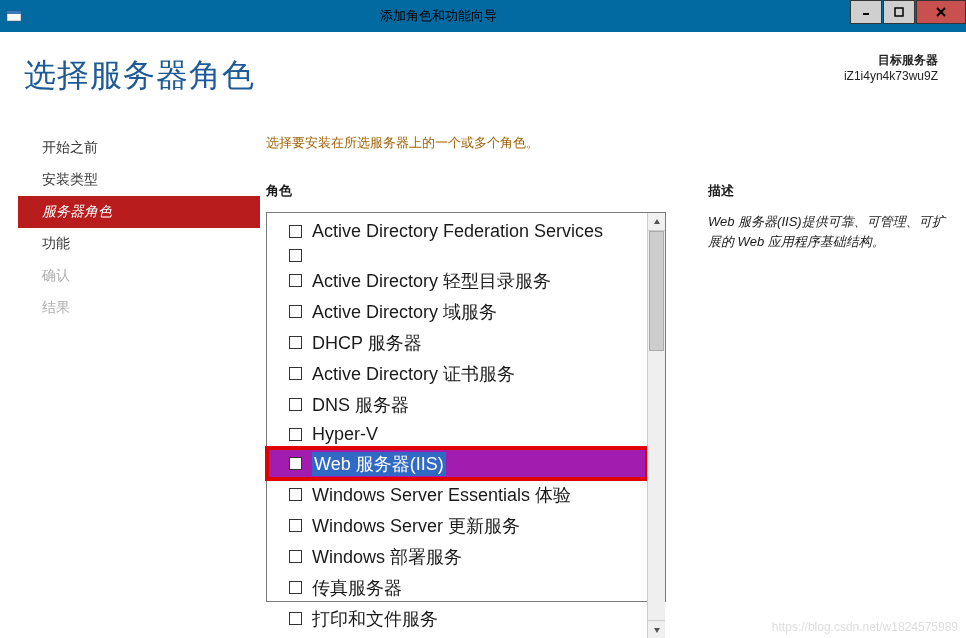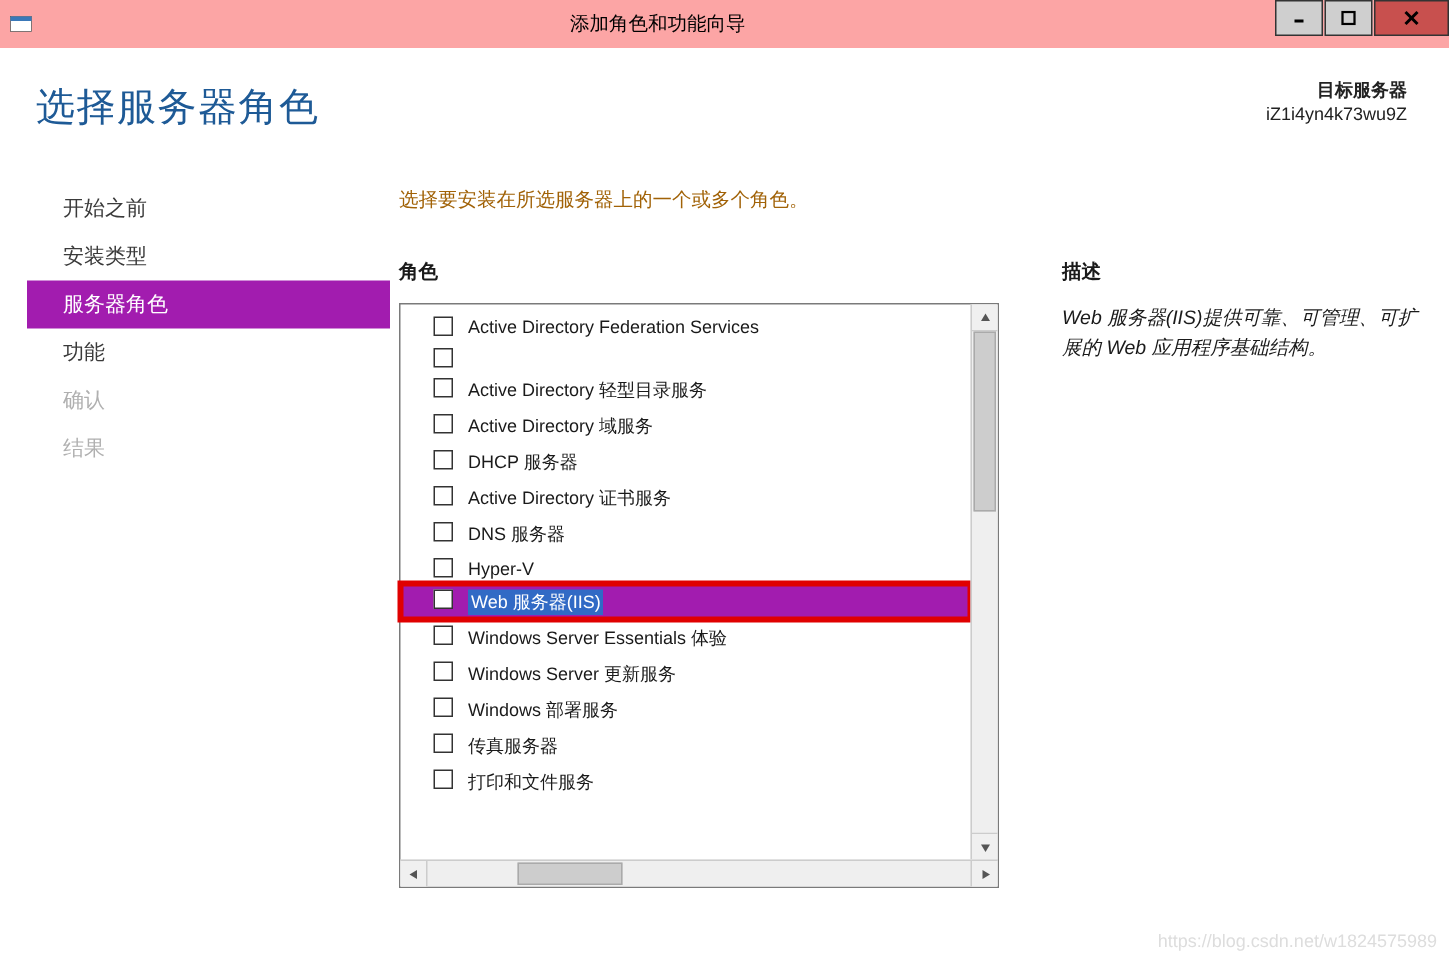--- a/index.html
+++ b/index.html
@@ -1,53 +1,53 @@
 <!DOCTYPE html>
 <html><head>
   <meta charset="utf-8">
   <style>
     * { box-sizing: border-box; margin: 0; padding: 0; }
     body { font-family: "Microsoft YaHei", "Segoe UI", sans-serif; background: #fff; width: 966px; height: 638px; overflow: hidden; }
     
-    .titlebar { background: #fca5a5; height: 32px; display: flex; align-items: center; justify-content: space-between; }
+    .titlebar { background: #0369a1; height: 32px; display: flex; align-items: center; justify-content: space-between; }
     .titlebar-left { display: flex; align-items: center; padding-left: 6px; }
     .titlebar-icon { width: 16px; height: 16px; margin-right: 6px; }
     .titlebar-title { flex: 1; text-align: center; color: #000; font-size: 13px; font-weight: 400; }
     .window-controls { display: flex; height: 100%; }
     .win-btn { width: 32px; height: 24px; border: 1px solid #333; display: flex; align-items: center; justify-content: center; cursor: pointer; margin-left: 1px; }
     .win-btn.minimize { background: #cfcfcf; }
     .win-btn.maximize { background: #cfcfcf; }
     .win-btn.close { background: #c8504e; width: 50px; }
     .win-btn svg { display: block; }
     
     .content { display: flex; height: calc(100% - 32px); }
     
     .left-col { width: 260px; padding: 22px 0 0 24px; }
-    .page-title { color: #1e5a96; font-size: 26px; font-weight: 300; margin-bottom: 26px; letter-spacing: 1px; }
+    .page-title { color: #1e5a96; font-size: 32px; font-weight: 300; margin-bottom: 26px; letter-spacing: 1px; }
     .nav-list { padding-top: 8px; }
     .nav-item { padding: 7px 0 7px 18px; font-size: 14px; color: #3a3a3a; cursor: pointer; }
-    .nav-item.selected { background: #a21caf; color: #fff; margin-left: -6px; padding-left: 24px; }
+    .nav-item.selected { background: #b91c1c; color: #fff; margin-left: -6px; padding-left: 24px; font-style: italic; }
     .nav-item.disabled { color: #b0b0b0; cursor: default; }
     
-    .main-col { flex: 1; padding: 22px 14px 0 6px; position: relative; }
+    .main-col { flex: 1; padding: 32px 14px 0 6px; position: relative; }
     .target-info { position: absolute; right: 28px; top: 20px; text-align: right; font-size: 12px; color: #222; }
     .target-label { font-weight: 600; }
     .target-name { }
     
     .instruction { font-size: 13px; color: #a16207; margin-top: 70px; margin-bottom: 30px; }
     
     .two-pane { display: flex; gap: 42px; }
     .roles-pane { width: 400px; }
     .desc-pane { flex: 1; }
     .pane-header { font-size: 13px; font-weight: 600; color: #1a1a1a; margin-bottom: 12px; }
     
     .roles-box { border: 1px solid #7a7a7a; height: 390px; display: flex; flex-direction: column; }
     .roles-scroll { flex: 1; display: flex; }
     .roles-list { flex: 1; padding: 4px 0; }
-    .role-row { display: flex; align-items: flex-start; padding: 3.5px 10px 3.5px 22px; font-size: 12px; color: #1a1a1a; cursor: pointer; white-space: nowrap; }
+    .role-row { display: flex; align-items: center; padding: 3.5px 10px 3.5px 22px; font-size: 18px; color: #1a1a1a; cursor: pointer; white-space: nowrap; }
     .role-row.highlight-box { outline: 4px solid #e00000; outline-offset: -2px; }
     .role-row.selected-row { background: #a21caf; }
     .role-row.selected-row .role-label { background: #316ac5; color: #fff; padding: 0 2px; }
     .chk { width: 13px; height: 13px; border: 1px solid #333; margin-right: 10px; flex-shrink: 0; background: #fff; }
     
     .vscroll { width: 18px; background: #efefef; border-left: 1px solid #ccc; display: flex; flex-direction: column; }
     .scroll-btn { height: 18px; display: flex; align-items: center; justify-content: center; background: #f0f0f0; cursor: pointer; border-bottom: 1px solid #ccc; }
     .scroll-btn.down { border-bottom: none; border-top: 1px solid #ccc; }
     .scroll-track { flex: 1; background: #efefef; position: relative; }
     .scroll-thumb { position: absolute; left: 1px; right: 1px; top: 0; height: 120px; background: #cdcdcd; border: 1px solid #aaa; }

